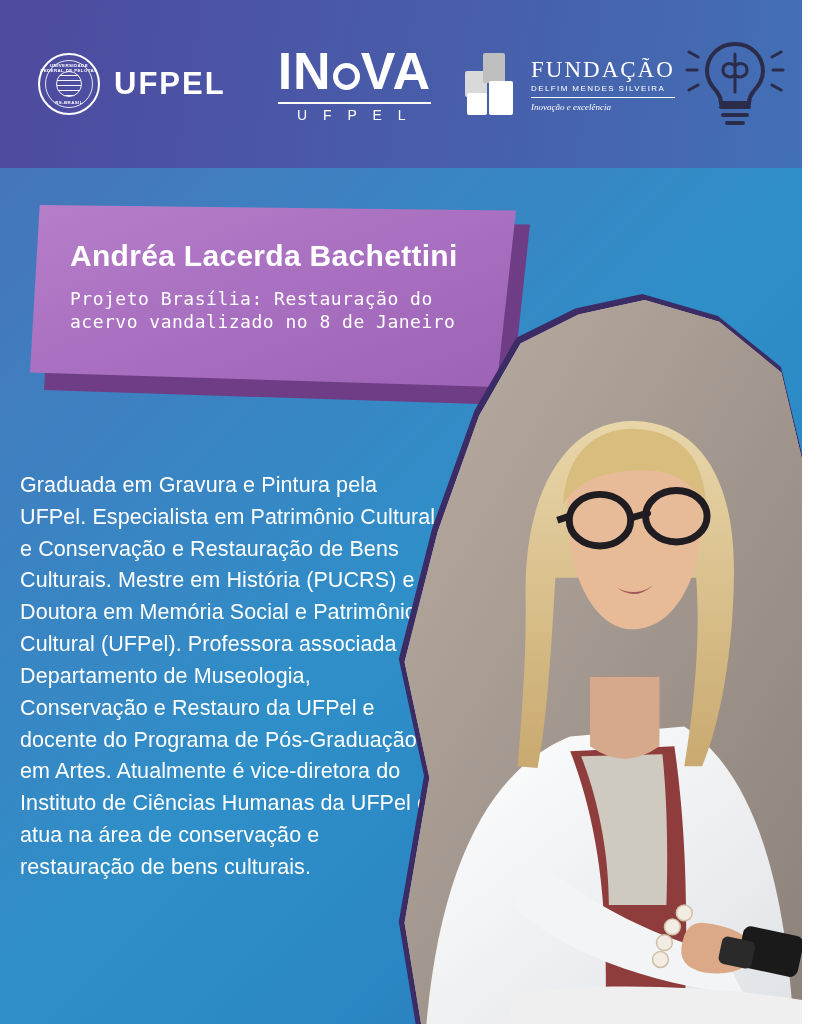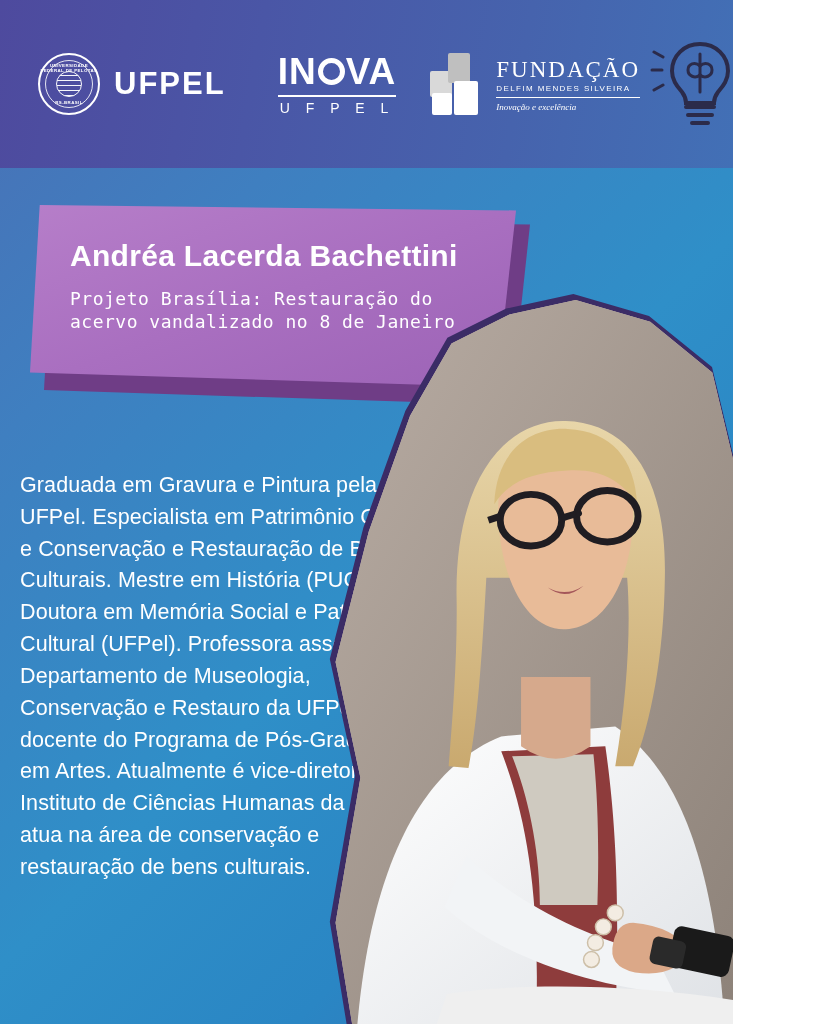--- a/index.html
+++ b/index.html
@@ -3,21 +3,21 @@
 <meta charset="utf-8">
 <style>
   * { box-sizing: border-box; margin: 0; padding: 0; }
   html, body {
     width: 819px; height: 1024px;
     font-family: "Liberation Sans", sans-serif;
     overflow: hidden;
   }
   .poster {
     position: relative;
-    width: 733px; height: 1024px;
+    width: 802px; height: 1024px;
     background: linear-gradient(135deg, #4a6fb5 0%, #3f7fc0 25%, #2f8fc8 55%, #2a86c4 75%, #3a6db0 100%);
     overflow: hidden;
     padding-left: 22px;
   }
   
   .streaks {
     position: absolute; inset: 0;
     background:
       linear-gradient(115deg, rgba(255,255,255,0.07) 0 6px, rgba(255,255,255,0) 6px 60px),
       linear-gradient(115deg, rgba(255,255,255,0.05) 0 3px, rgba(255,255,255,0) 3px 95px);
@@ -56,21 +56,21 @@
   .seal-bot { bottom: 8px; }
   .ufpel-word {
     color: #fff; font-size: 31px; font-weight: bold; letter-spacing: 2px;
   }
   .divider-v {
     width: 1px; height: 74px; background: rgba(255,255,255,.55);
     margin: 0 26px;
   }
   .logo-inova { text-align: center; color: #fff; }
   .inova-word {
-    font-size: 37px; font-weight: bold; letter-spacing: 1px; line-height: 1;
+    font-size: 52px; font-weight: bold; letter-spacing: 1px; line-height: 1;
     display: flex; align-items: baseline; justify-content: center;
   }
   .inova-word .ring {
     display: inline-block; width: 27px; height: 27px; border-radius: 50%;
     border: 5px solid #fff; margin: 0 1px; position: relative; top: 1px;
   }
   .inova-rule { height: 2px; background: #fff; margin: 5px 0 3px; }
   .inova-sub { font-size: 14px; letter-spacing: 6px; }
   .logo-fundacao {
     display: flex; align-items: center; gap: 10px; margin-left: 34px;

